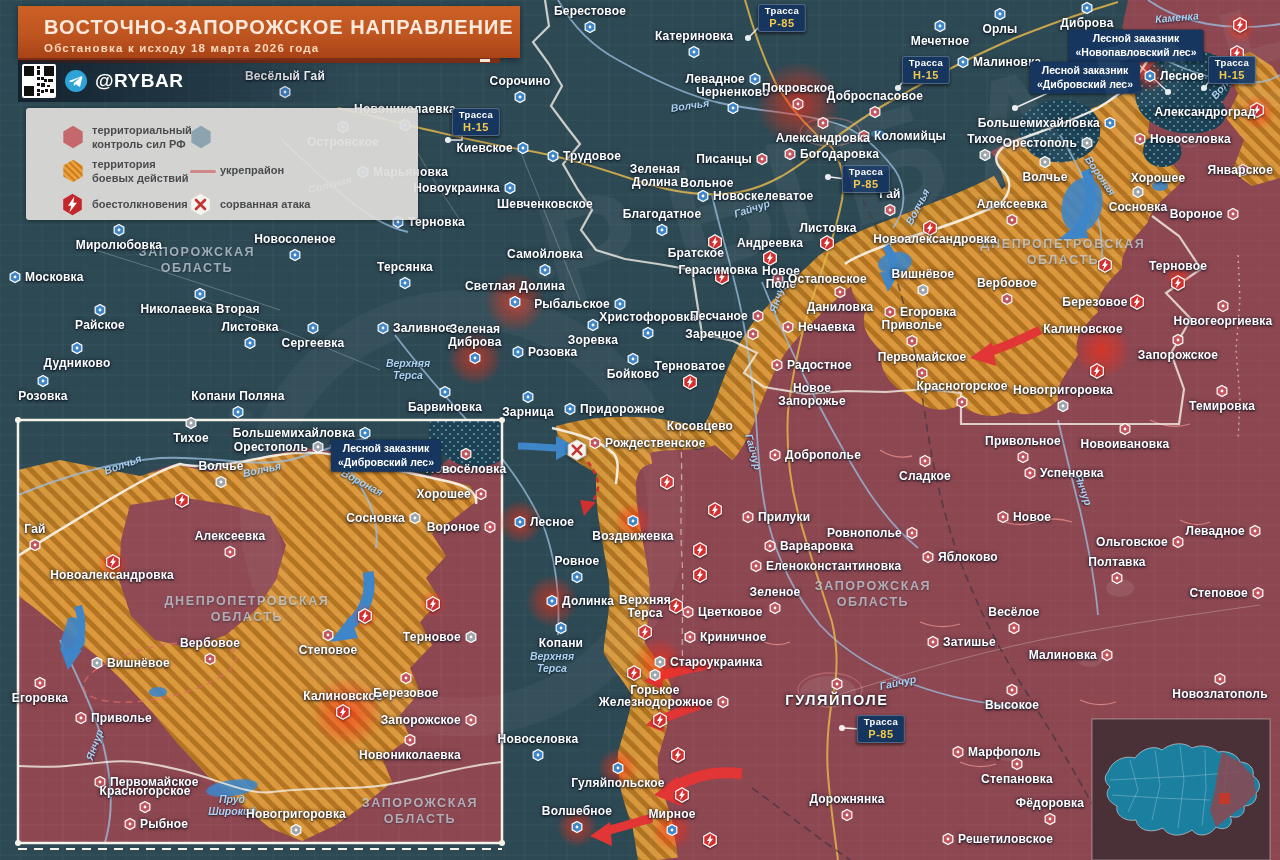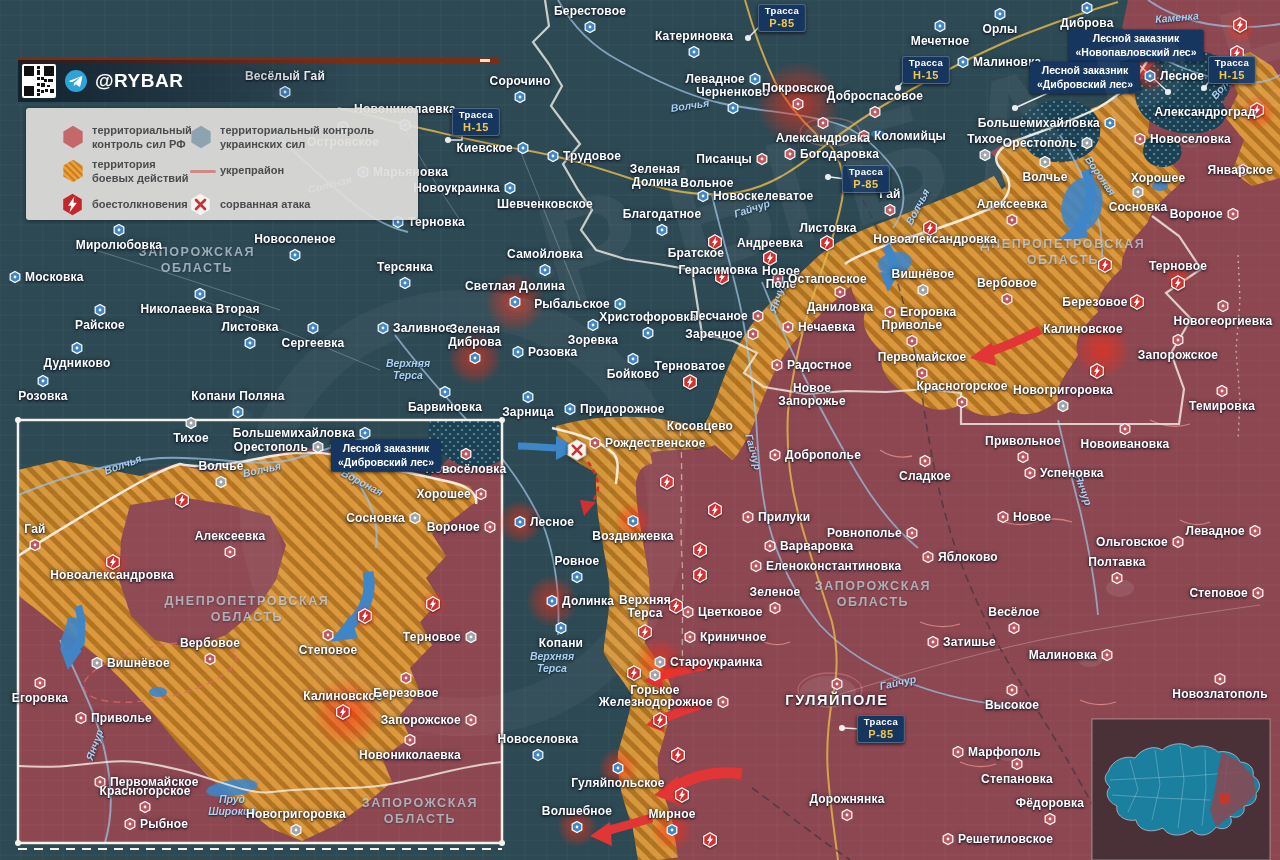--- a/index.html
+++ b/index.html
@@ -1203,20 +1203,24 @@
       <div class="river-label" style="left: 232px; top: 806px; transform: translate(-50%, -50%) rotate(0deg);">Пруд
 Широкий</div>
       <div class="region-label" style="left: 247px; top: 610px;">ДНЕПРОПЕТРОВСКАЯ
 ОБЛАСТЬ</div>
       <div class="region-label" style="left: 420px; top: 812px;">ЗАПОРОЖСКАЯ
 ОБЛАСТЬ</div>
       <div class="forest-badge" style="left: 386px; top: 456px;">Лесной заказник
 «Дибровский лес»</div>
     </div>
 
+<div id="title-panel">
+  <div id="map-title">ВОСТОЧНО-ЗАПОРОЖСКОЕ НАПРАВЛЕНИЕ</div>
+  <div id="map-subtitle">Обстановка к исходу 18 марта 2026 года</div>
+</div>
 <div id="title-underbar">
       <span class="tick"></span>
     </div>
 <div id="brand">
   <span id="qr">
     <svg width="30" height="30" viewBox="0 0 21 21" shape-rendering="crispEdges">
       <rect width="21" height="21" fill="#fff"></rect>
       <path fill="#111" d="M0,0h7v7h-7z M2,2h3v3h-3z M14,0h7v7h-7z M16,2h3v3h-3z M0,14h7v7h-7z M2,16h3v3h-3z M9,0h2v2h-2z M9,3h2v3h-2z M12,8h2v2h-2z M9,8h2v2h-2z M14,9h2v2h-2z M17,9h3v2h-3z M9,12h2v2h-2z M12,12h3v3h-3z M16,13h2v2h-2z M9,16h2v2h-2z M12,17h2v2h-2z M15,16h2v2h-2z M18,16h3v3h-3z M9,19h2v2h-2z"></path>
     </svg>
   </span>
@@ -1234,21 +1238,20 @@
     <svg width="26" height="26" viewBox="0 0 28 28">
           <polygon points="14,2 24.4,8 24.4,20 14,26 3.6,20 3.6,8" fill="#c4686c"></polygon>
         </svg>
   </span>
   <span class="lg-tx" style="left:66px;top:16px;width:100px;">территориальный контроль сил РФ</span>
   <span class="lg-ic" style="left:162px;top:16px;">
     <svg width="26" height="26" viewBox="0 0 28 28">
           <polygon points="14,2 24.4,8 24.4,20 14,26 3.6,20 3.6,8" fill="#8da3b0"></polygon>
         </svg>
   </span>
-  <span class="lg-tx" style="left:194px;top:16px;width:180px;">территориальный контроль украинских сил</span>
   <span class="lg-ic" style="left:34px;top:50px;">
     <svg width="26" height="26" viewBox="0 0 28 28">
       <defs>
             <pattern id="lh" width="5" height="5" patternUnits="userSpaceOnUse" patternTransform="rotate(45)">
         <rect width="5" height="5" fill="#efa23d"></rect>
               <rect width="5" height="2.3" fill="#c87c1e"></rect>
             </pattern>
           </defs>
       <polygon points="14,2 24.4,8 24.4,20 14,26 3.6,20 3.6,8" fill="url(#lh)"></polygon>
         </svg>

